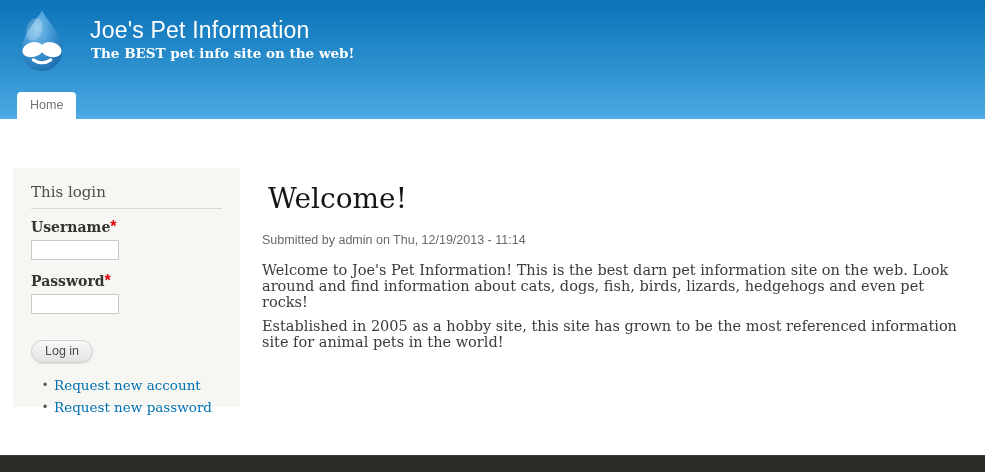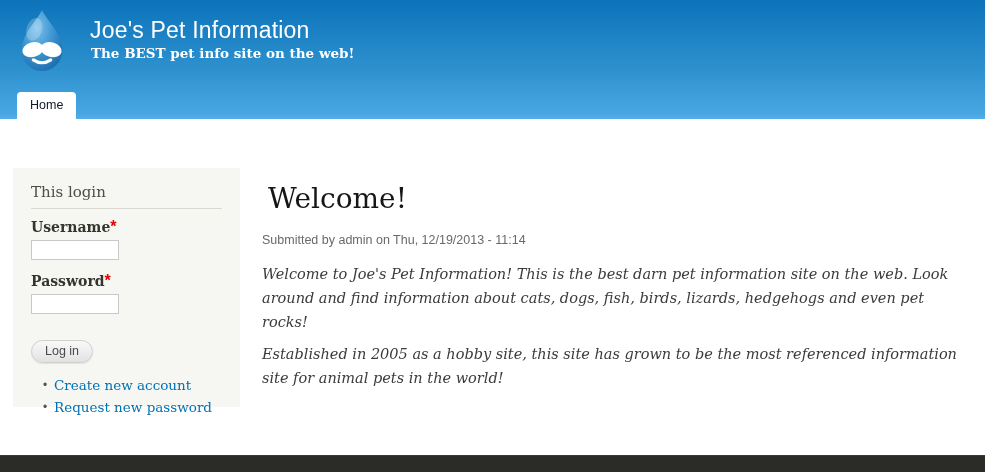--- a/index.html
+++ b/index.html
@@ -48,21 +48,21 @@
   .tabs {
     position: absolute;
     left: 17px; bottom: 0;
     display: flex;
   }
   .tab {
     background: #ffffff;
     border-radius: 4px 4px 0 0;
     padding: 6px 13px 7px;
     font-size: 12.5px;
-    color: #0f172a;
+    color: #737373;
     cursor: pointer;
   }
 
   
   .sidebar-block {
     position: absolute;
     left: 13px; top: 168px;
     width: 227px; height: 239px;
     background: #f6f6f2;
     padding: 15px 18px 16px;
@@ -148,23 +148,22 @@
   }
   .submitted {
     margin-top: 18px;
     font-size: 12.5px;
     color: #68696b;
   }
   .main-content p {
     margin: 15px 0 0;
     font-family: "DejaVu Serif", serif;
     font-size: 14.5px;
-    line-height: 24px;
+    line-height: 16px;
     color: #3b3b3b;
-    font-style: italic;
   }
   .main-content p + p { margin-top: 8px; }
 
   
   .site-footer {
     position: absolute;
     left: 0; bottom: 0;
     width: 985px; height: 17px;
     background: #2b2b28;
     border-top: 1px solid #3a3a36;
@@ -211,21 +210,21 @@
 
     <div class="form-item" style="margin-top:12px;">
       <span class="form-label">Password</span><span class="req-marker">*</span>
       <input class="text-input" type="password" value="" style="">
     </div>
 
     <button class="login-button">Log in</button>
 
     <ul class="login-links">
       <li>
-        <a>Create new account</a>
+        <a>Request new account</a>
       </li>
       <li>
         <a>Request new password</a>
       </li>
     </ul>
   </div>
 
   <div class="main-content">
     <h1 class="page-title">Welcome!</h1>
     <div class="submitted">Submitted by admin on Thu, 12/19/2013 - 11:14</div>

